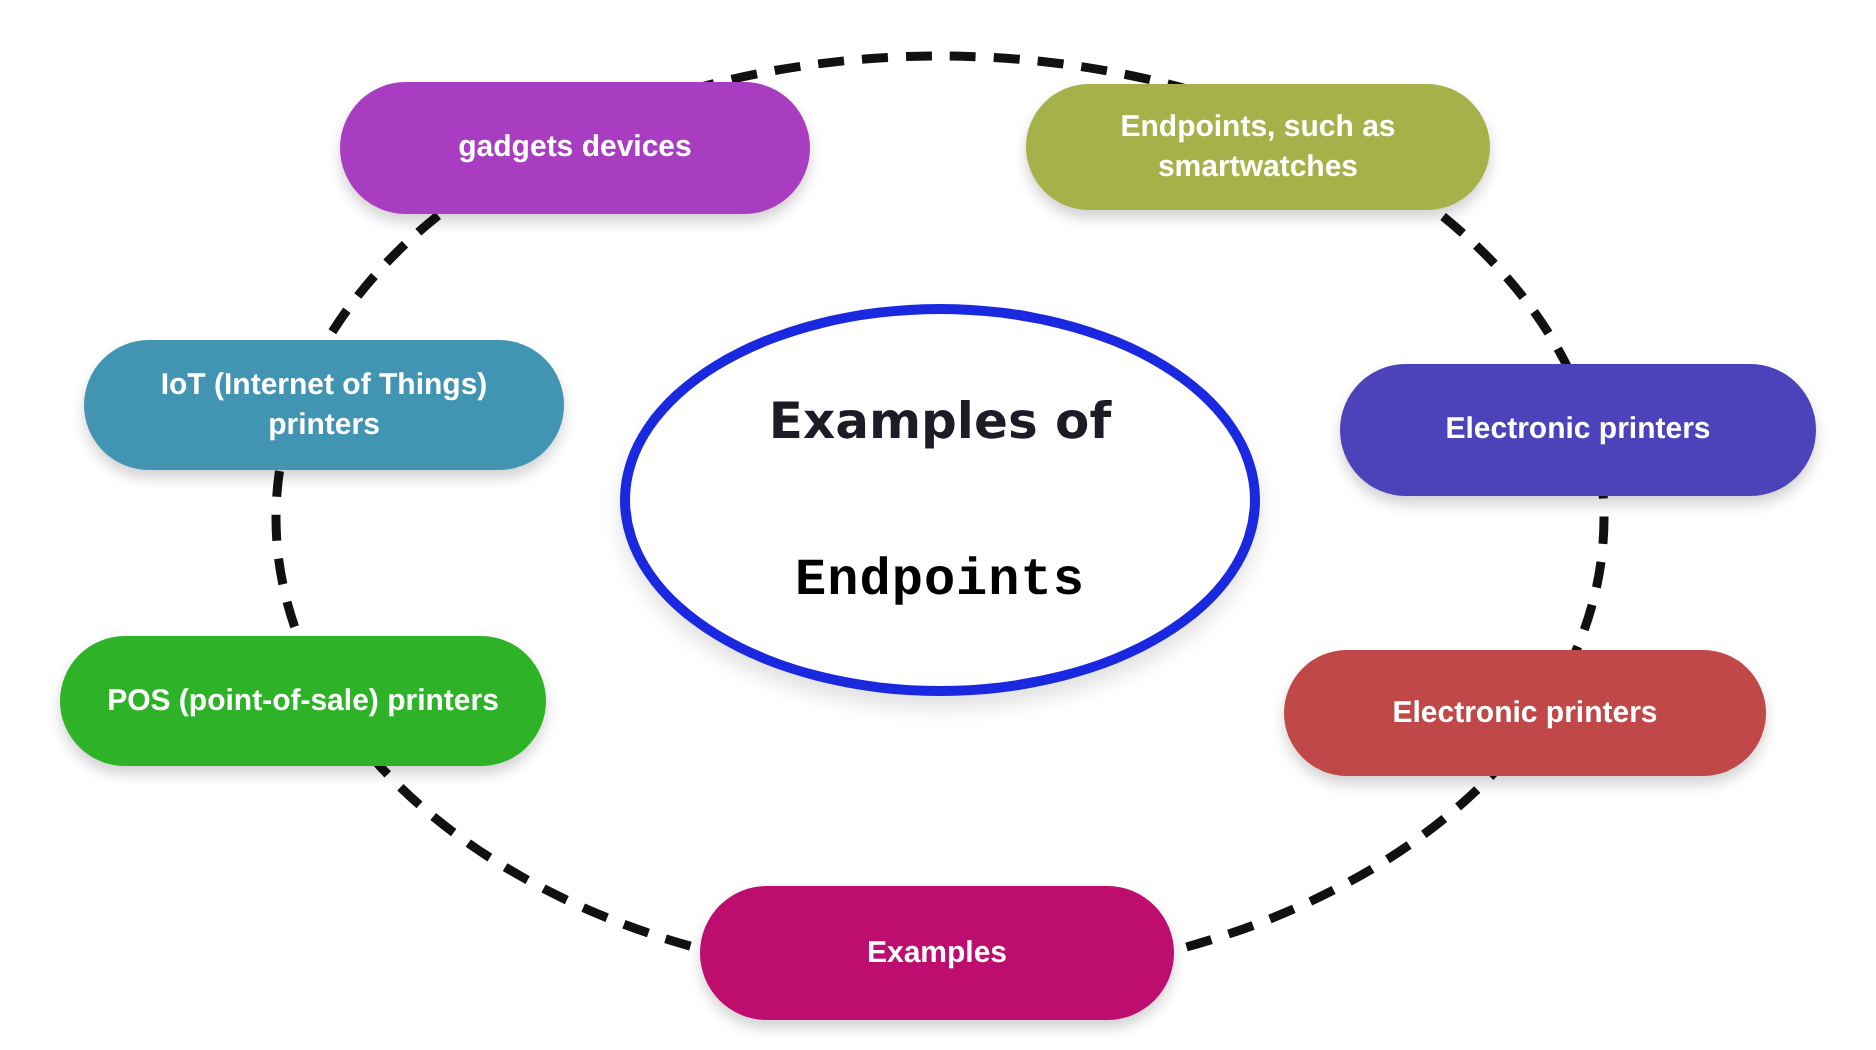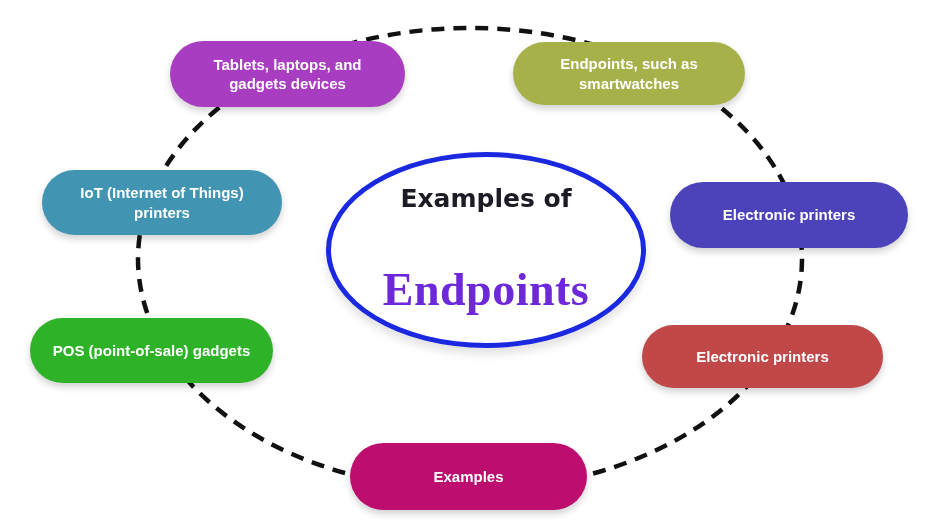--- a/index.html
+++ b/index.html
@@ -48,79 +48,78 @@
   .p0 { left: 170px; top: 41px;  width: 235px; height: 66px; }
   .p1 { left: 513px; top: 42px;  width: 232px; height: 63px; }
   .p2 { left: 42px;  top: 170px; width: 240px; height: 65px; }
   .p3 { left: 670px; top: 182px; width: 238px; height: 66px; }
   .p4 { left: 30px;  top: 318px; width: 243px; height: 65px; }
   .p5 { left: 642px; top: 325px; width: 241px; height: 63px; }
   .p6 { left: 350px; top: 443px; width: 237px; height: 67px; }
   .center-ellipse {
     position: absolute;
     z-index: 3;
-    left: 326px; top: 152px;
+    left: 310px; top: 152px;
     width: 320px; height: 196px;
     background: #ffffff;
     border: 5px solid #1a28e0;
     border-radius: 50%;
     box-sizing: border-box;
     display: flex;
     flex-direction: column;
     align-items: center;
     justify-content: center;
     box-shadow: 0 6px 10px rgba(0,0,0,0.12);
     gap: 48px;
   }
   .center-title1 {
     font-family: "DejaVu Sans", sans-serif;
     font-size: 25px;
     font-weight: 700;
     color: #1c1c26;
     margin-bottom: 2px;
   }
   .center-title2 {
-    font-family: Liberation Serif, serif;
-    font-size: 46px;
+    font-family: Liberation Mono, monospace;
+    font-size: 26px;
     font-weight: 800;
     letter-spacing: 0.5px;
-    color: #6d28d9;
+    color: #000000;
   }
 </style>
 </head>
 <body>
 
 <div class="stage">
 
   <svg class="ring-svg" viewBox="0 0 938 525" aria-hidden="true">
     <ellipse cx="470" cy="259" rx="332" ry="231" style="stroke: rgb(17, 17, 17);"></ellipse>
   </svg>
 
   <div class="pill p0" style="background-color: rgb(169, 61, 193); color: rgb(255, 255, 255);">
-    <span class="line">Tablets, laptops, and</span>
     <span class="line">gadgets devices</span>
   </div>
 
   <div class="pill p1" style="background-color: rgb(166, 178, 73); color: rgb(255, 255, 255);">
     <span class="line">Endpoints, such as</span>
     <span class="line">smartwatches</span>
   </div>
 
   <div class="pill p2" style="background-color: rgb(66, 148, 179); color: rgb(255, 255, 255);">
     <span class="line">IoT (Internet of Things)</span>
     <span class="line">printers</span>
   </div>
 
   <div class="pill p3" style="background-color: rgb(76, 66, 186); color: rgb(255, 255, 255);">
     <span class="line">Electronic printers</span>
     <span class="line"></span>
   </div>
 
   <div class="pill p4" style="background-color: rgb(46, 179, 40); color: rgb(255, 255, 255);">
-    <span class="line">POS (point-of-sale) gadgets</span>
+    <span class="line">POS (point-of-sale) printers</span>
     <span class="line"></span>
   </div>
 
   <div class="pill p5" style="background-color: rgb(192, 72, 72); color: rgb(255, 255, 255);">
     <span class="line">Electronic printers</span>
     <span class="line"></span>
   </div>
 
   <div class="pill p6" style="background-color: rgb(189, 13, 110); color: rgb(255, 255, 255);">
     <span class="line">Examples</span>

